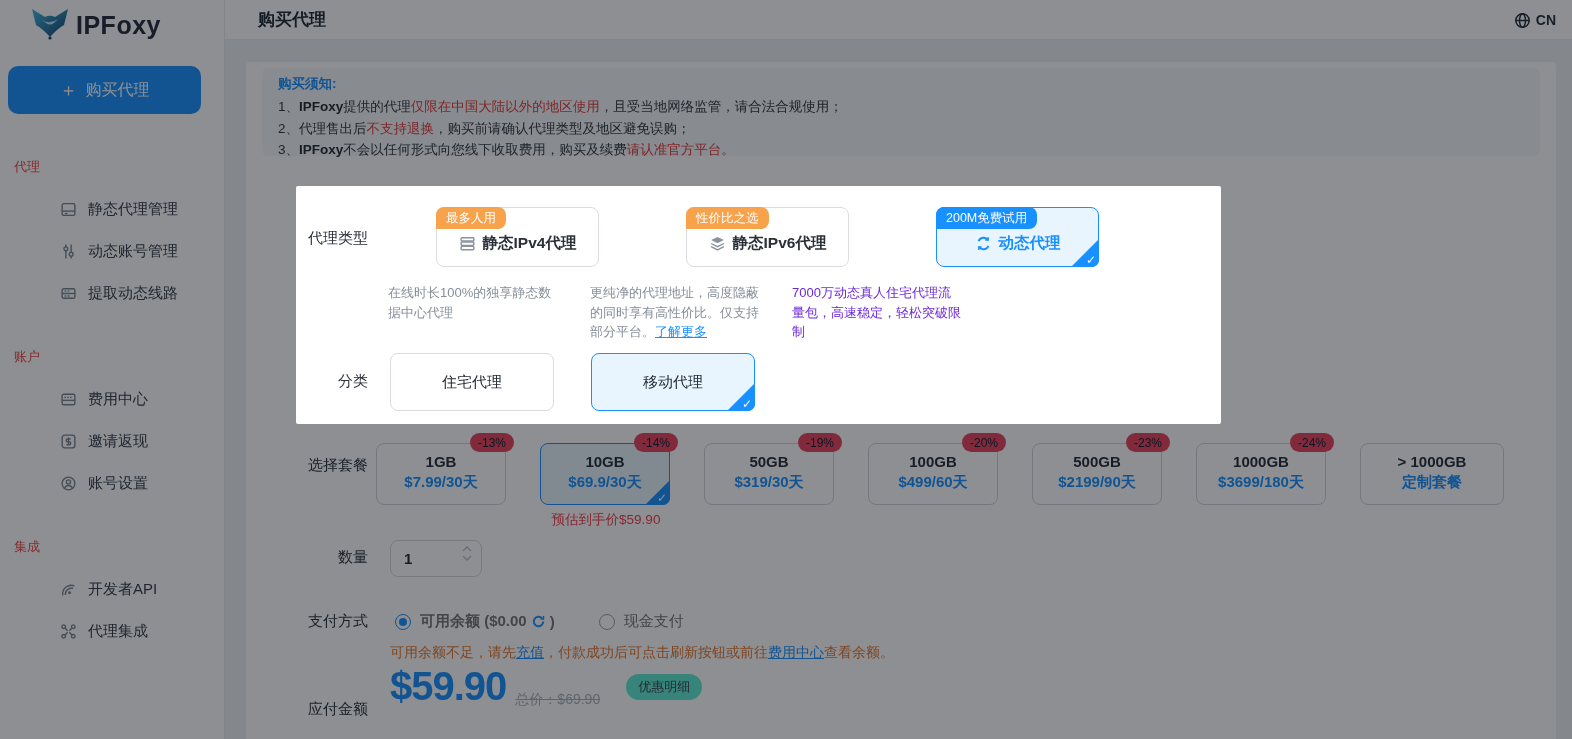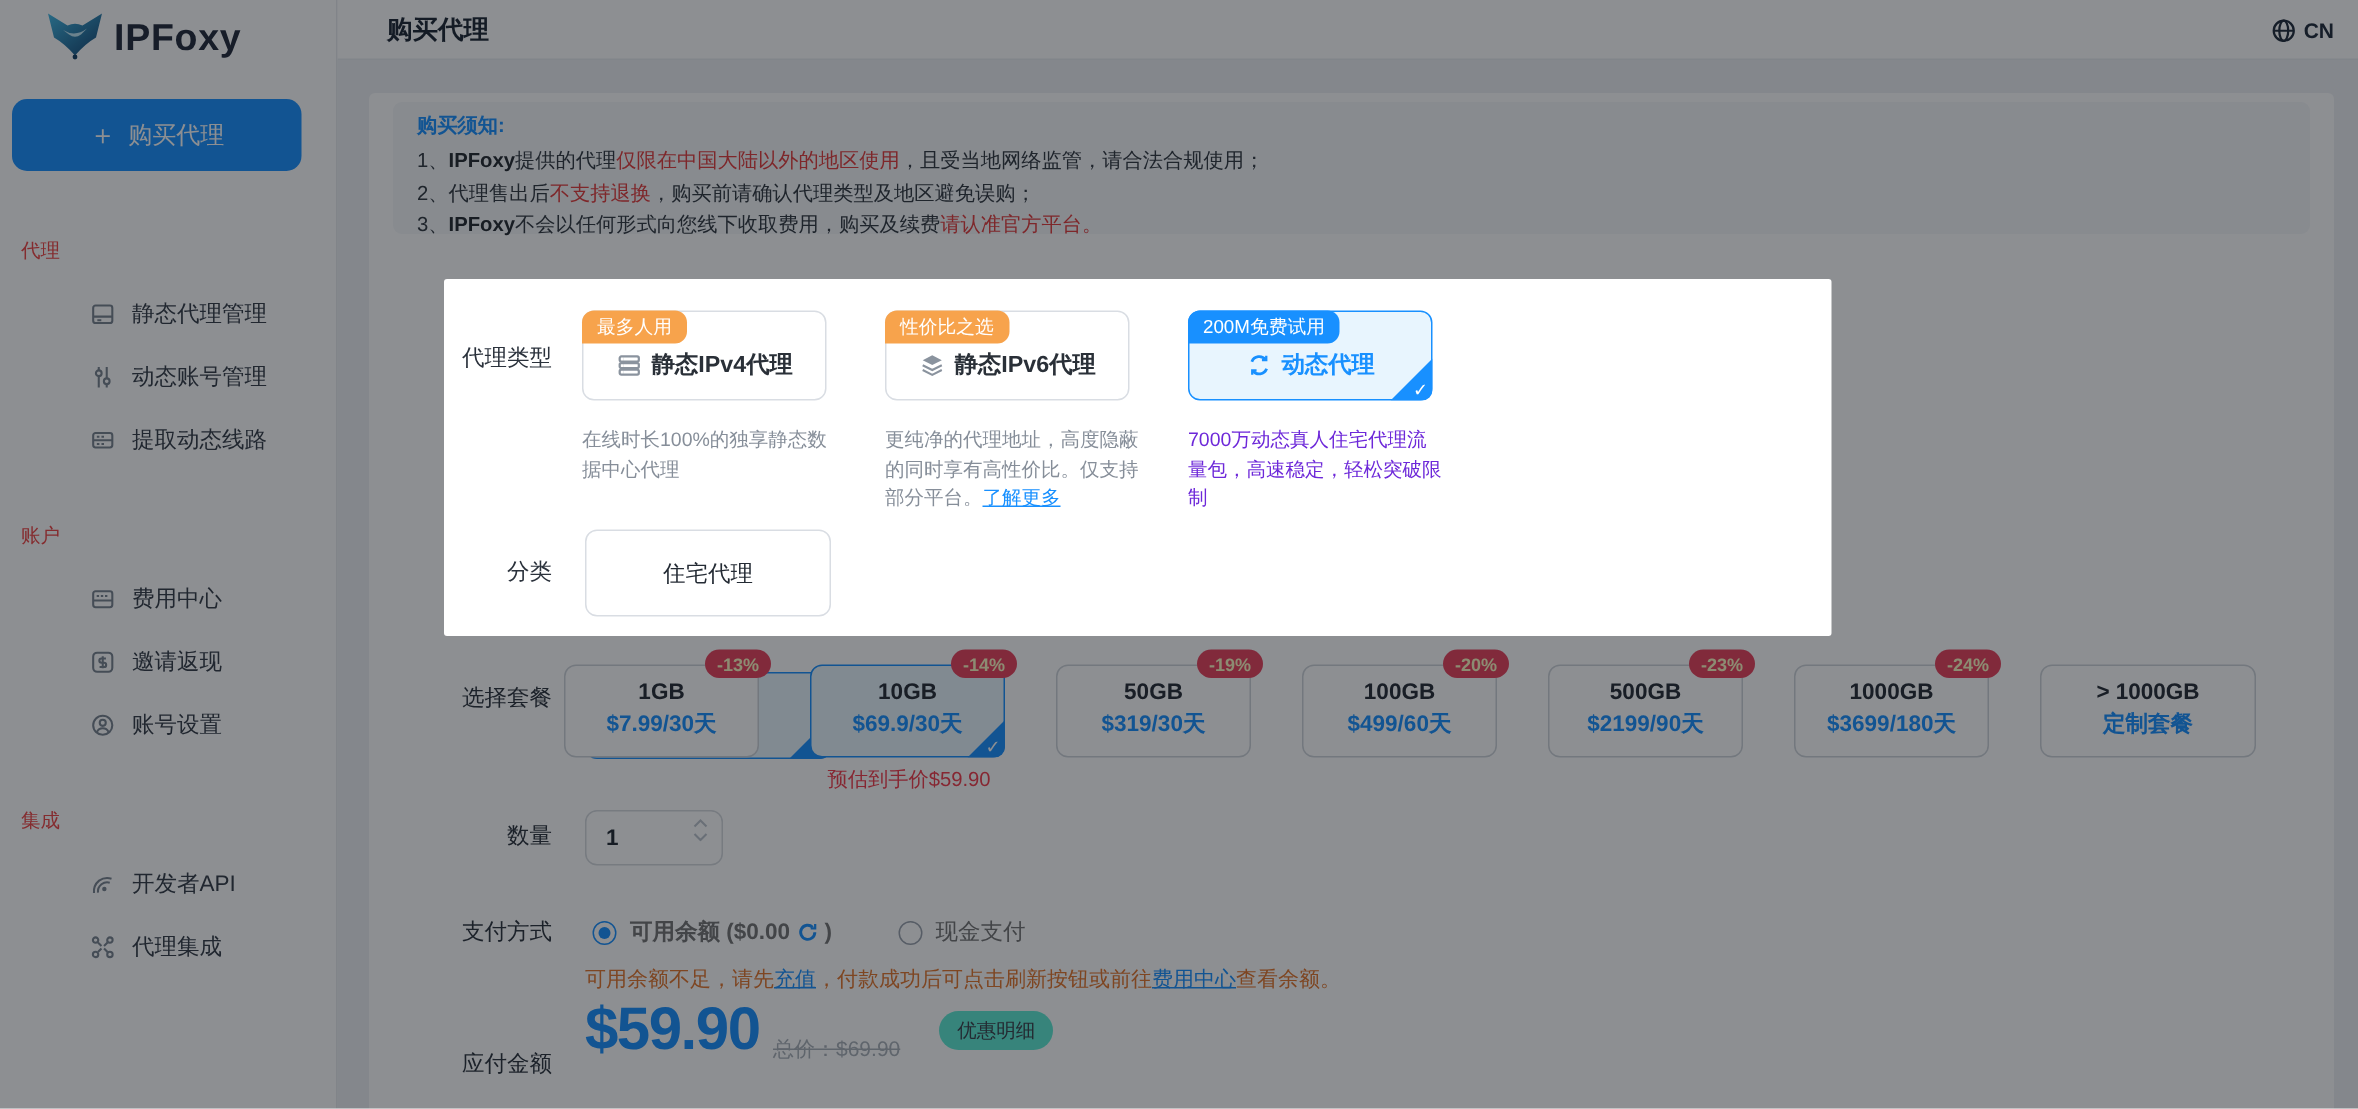--- a/index.html
+++ b/index.html
@@ -33,47 +33,47 @@
   .n-red { color:#e23b3b; }
 
   
   .flabel { position:absolute; left:246px; width:122px; text-align:right; font-size:15px; color:#2b323c; z-index:2; }
   .corner { position:absolute; right:-1px; bottom:-1px; width:28px; height:28px; overflow:hidden; border-bottom-right-radius:7px; pointer-events:none; }
   .corner::before { content:""; position:absolute; right:0; bottom:0; border-left:28px solid transparent; border-bottom:28px solid #1890ff; }
   .corner .tick { position:absolute; right:3px; bottom:0px; color:#fff; font-size:12px; font-weight:700; }
 
   
   .type-row { position:absolute; left:388px; top:207px; display:flex; gap:39px; z-index:2; }
-  .tcard { position:relative; width:163px; height:60px; background:#fff; border:1px solid #d9dde3; border-radius:8px; display:flex; align-items:center; justify-content:center; gap:7px; padding-top:12px; cursor:pointer; }
+  .tcard { position:relative; width:163px; height:60px; background:#fff; border:1px solid #d9dde3; border-radius:8px; display:flex; align-items:center; justify-content:center; gap:7px; padding-top:12px; cursor:pointer;margin-left:48px; }
   .tcard.sel { background:#e8f5fe; border-color:#1890ff; }
   .tcard .tname { font-size:15.5px; font-weight:700; color:#2a3038; }
   .tcard.sel .tname { color:#1890ff; }
   .tc-ic { display:flex; color:#8a939e; }
   .tcard.sel .tc-ic { color:#1890ff; }
   .tbadge { position:absolute; top:-1px; left:-1px; height:22px; line-height:22px; padding:0 10px; font-size:12.5px; color:#fff; border-radius:8px 8px 8px 0; white-space:nowrap; }
   .tbadge.orange { background:#f7a34c; }
   .tbadge.blue { background:#1890ff; }
   .desc-row { position:absolute; left:388px; top:283px; display:flex; gap:32px; z-index:2; }
   .tdesc { width:170px; font-size:13px; line-height:19.5px; color:#868e99; }
   .tdesc.blue { color:#6d28d9; }
   .learn-link { color:#1890ff; text-decoration:underline; cursor:pointer; }
 
   
-  .cat-row { position:absolute; left:390px; top:353px; display:flex; gap:37px; z-index:2;flex-direction:column; }
+  .cat-row { position:absolute; left:390px; top:353px; display:flex; gap:37px; z-index:2; }
   .catbtn { position:relative; width:164px; height:58px; background:#fff; border:1px solid #d9dde3; border-radius:8px; display:flex; align-items:center; justify-content:center; font-size:15px; color:#242b34; cursor:pointer; }
   .catbtn.sel { background:#e8f5fe; border-color:#1890ff; }
 
   
   .plan-row { position:absolute; left:376px; top:443px; display:flex; gap:34px; z-index:2; }
   .pcard { position:relative; width:130px; height:62px; background:#fff; border:1px solid #cfd4da; border-radius:8px; text-align:center; cursor:pointer; }
   .pcard.wide { width:144px; }
   .pcard.sel { background:#e8f5fe; border-color:#1890ff; }
   .psize { font-size:15px; font-weight:700; color:#242b34; margin-top:9px; }
   .pprice { font-size:15px; font-weight:600; color:#1890ff; margin-top:3px; }
-  .pbadge { position:absolute; top:-11px; right:-9px; background:#e8415c; color:#fef9c3; font-size:12px; font-weight:700; padding:2.5px 8px; border-radius:10px; }
+  .pbadge { position:absolute; top:-11px; right:-9px; background:#e8415c; color:#0f172a; font-size:12px; font-weight:400; padding:2.5px 8px; border-radius:10px; }
   .pcard .corner { width:25px; height:25px; }
   .pcard .corner::before { border-left-width:25px; border-bottom-width:25px; }
   .plan-note { position:absolute; left:516px; top:511px; width:180px; text-align:center; font-size:13.5px; color:#f23b4b; z-index:2; }
 
   
   .qty-box { position:absolute; left:390px; top:540px; width:92px; height:37px; border:1px solid #d5d9de; border-radius:8px; background:#fff; z-index:2; }
   .qty-box input { position:absolute; left:0; top:0; width:100%; height:100%; border:none; background:transparent; outline:none; padding:0 26px 0 13px; font-size:15px; font-weight:600; color:#1f2730; font-family:inherit; }
   .qty-spin { position:absolute; right:9px; top:5px; display:flex; flex-direction:column; gap:3px; color:#bcc3cc; }
   .qty-spin svg { display:block; cursor:pointer; }
 

